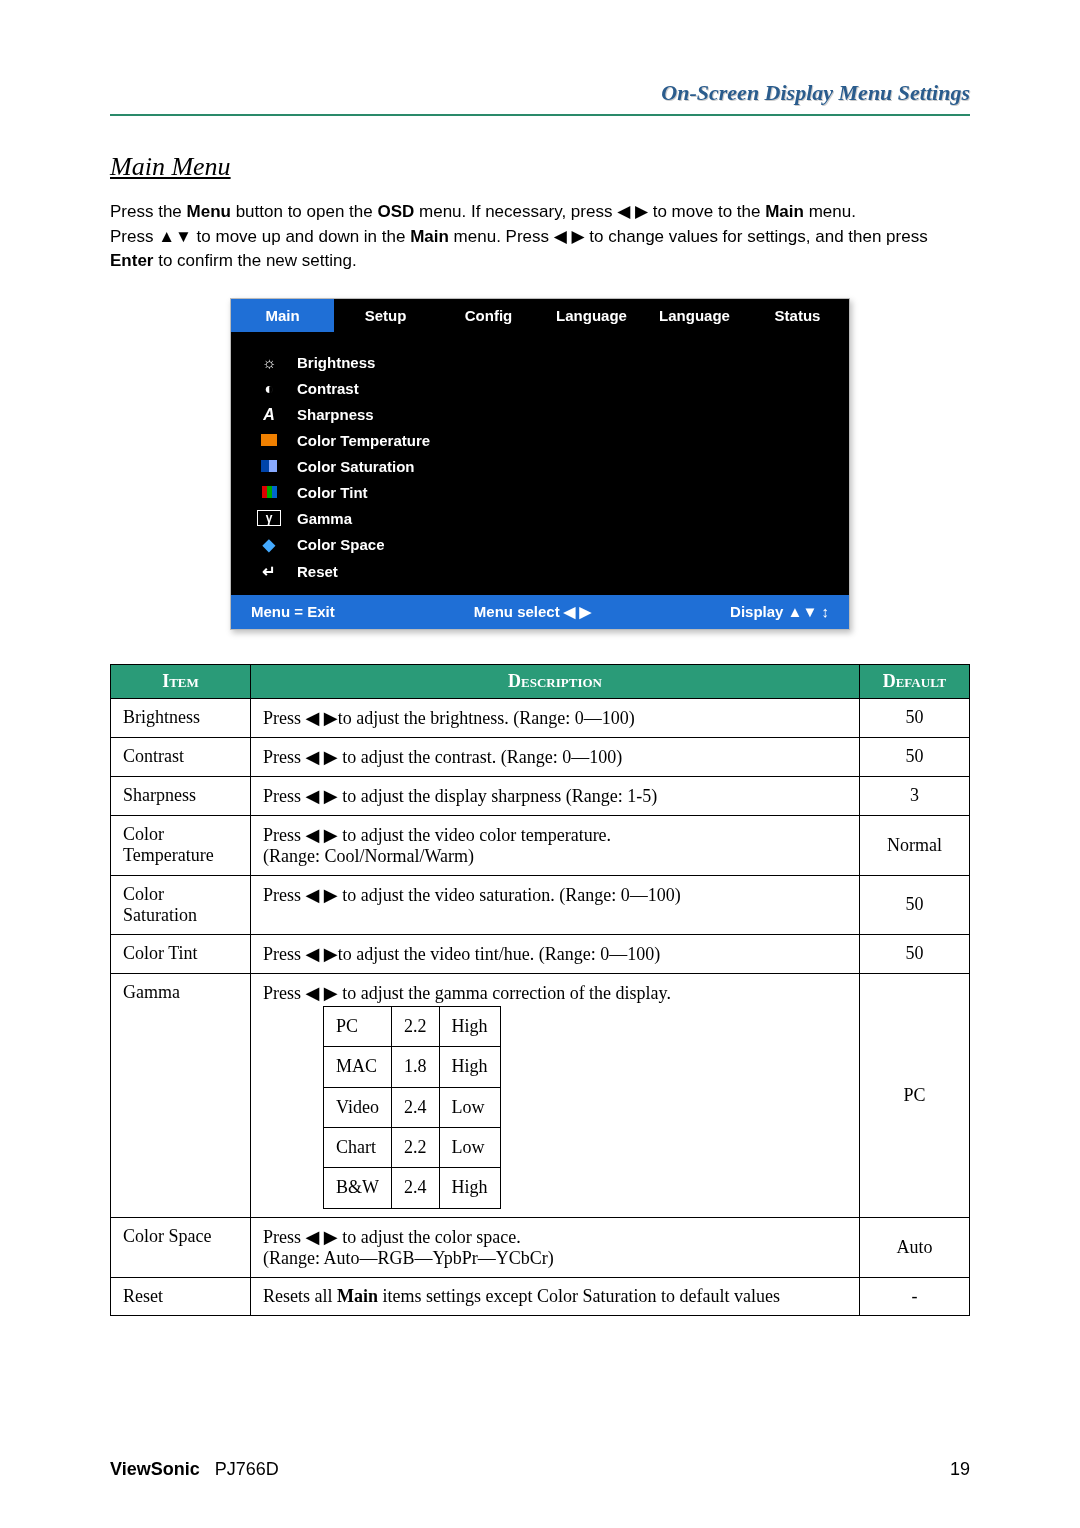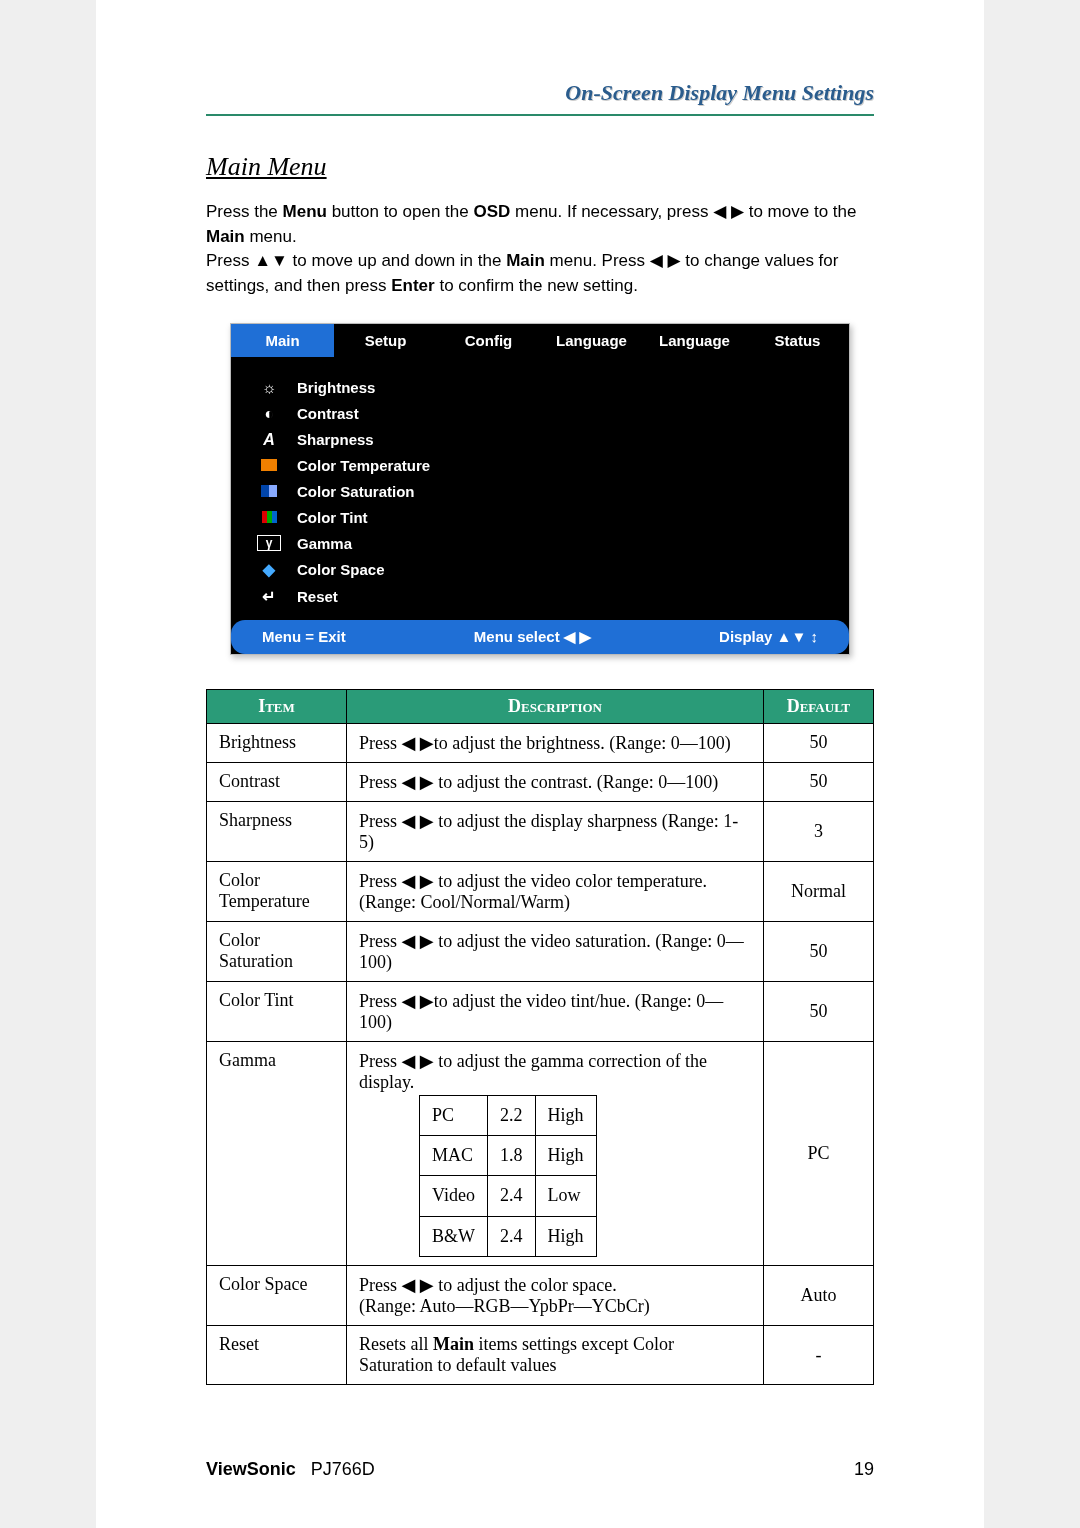--- a/index.html
+++ b/index.html
@@ -5,21 +5,21 @@
   * { box-sizing: border-box; }
   body {
     margin: 0;
     background: #efefef;
     font-family: "Times New Roman", Times, serif;
     color: #000;
     display: flex;
     justify-content: center;
   }
   .page {
-    width: 888px;
+    width: 1080px;
     height: 1528px;
     background: #fff;
     position: relative;
     padding: 80px 110px 60px 110px;
   }
   .header-title {
     text-align: right;
     font-style: italic;
     font-weight: bold;
     font-size: 22px;
@@ -87,22 +87,21 @@
     font-size: 16px;
     display: inline-block;
   }
   .osd-footer {
     background: #1f6fd6;
     color: #fff;
     font-size: 15px;
     font-weight: bold;
     display: flex;
     justify-content: space-between;
-    padding: 8px 31px;
-    border-radius: 14px;
+    padding: 8px 20px;
   }
 
   
   table.desc {
     width: 100%;
     border-collapse: collapse;
     font-size: 18px;
   }
   table.desc th {
     background: #2a9b78;
@@ -285,20 +284,25 @@
                   <td>MAC</td>
                   <td>1.8</td>
                   <td>High</td>
                 </tr>
             <tr>
                   <td>Video</td>
                   <td>2.4</td>
                   <td>Low</td>
                 </tr>
             <tr>
+                  <td>Chart</td>
+                  <td>2.2</td>
+                  <td>Low</td>
+                </tr>
+            <tr>
                   <td>B&amp;W</td>
                   <td>2.4</td>
                   <td>High</td>
                 </tr>
           </tbody>
             </table>
         </td>
         <td class="defcol">PC</td>
       </tr>
 

